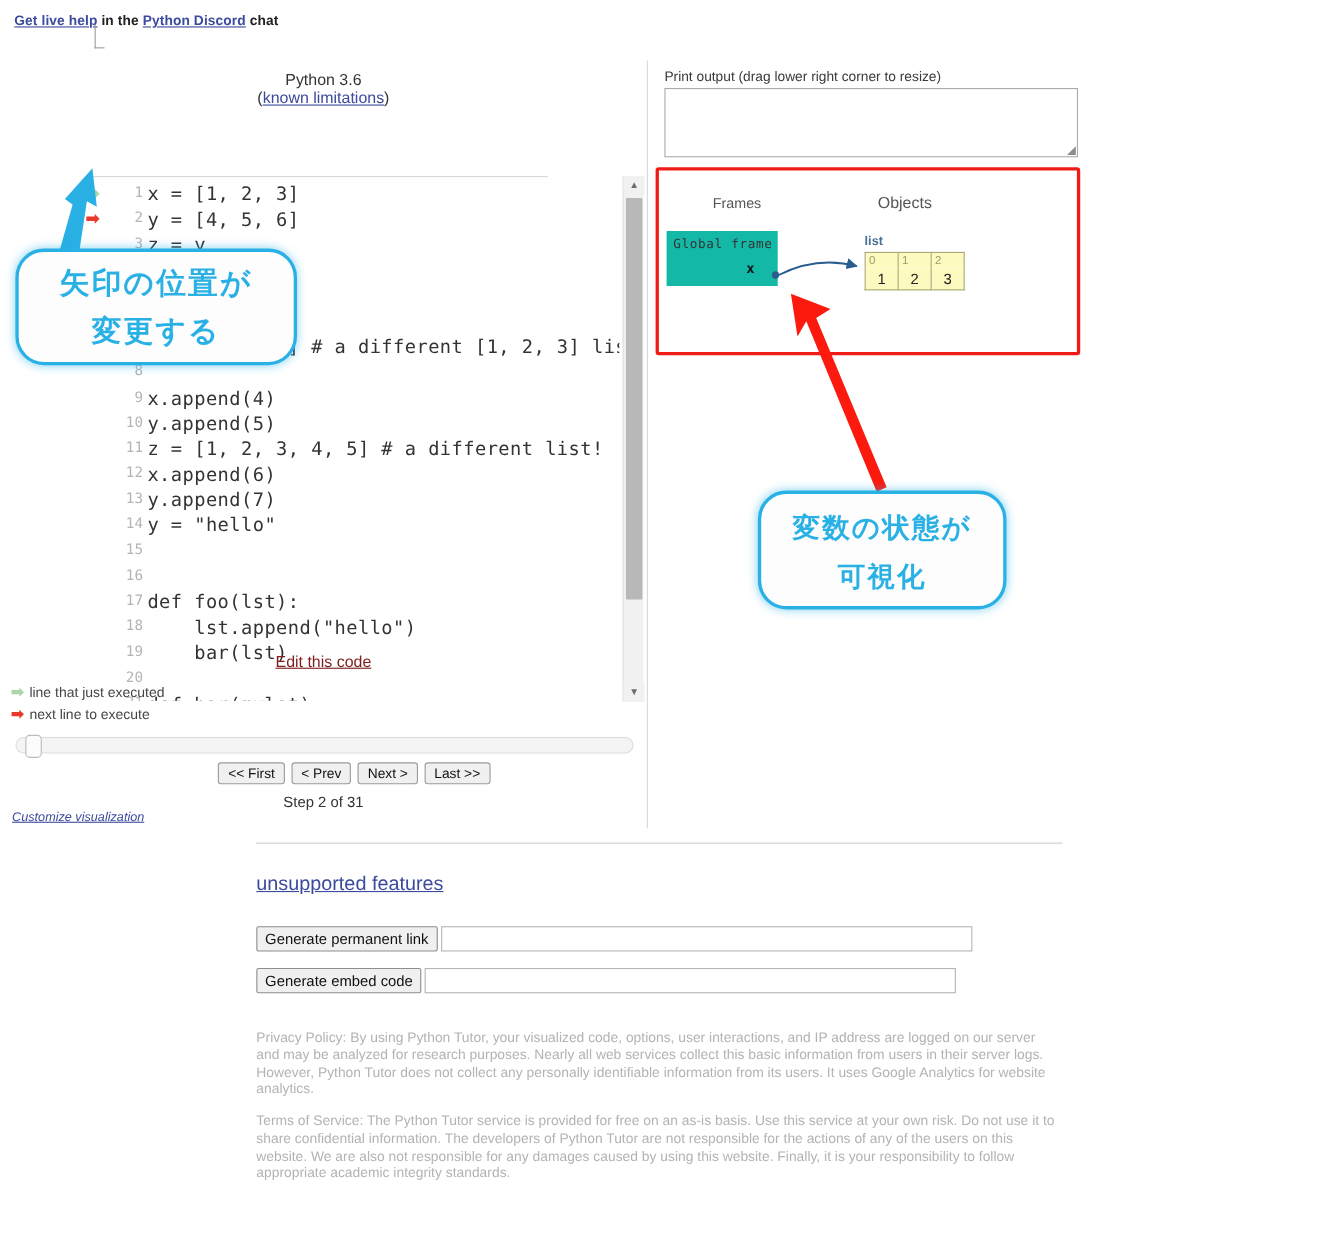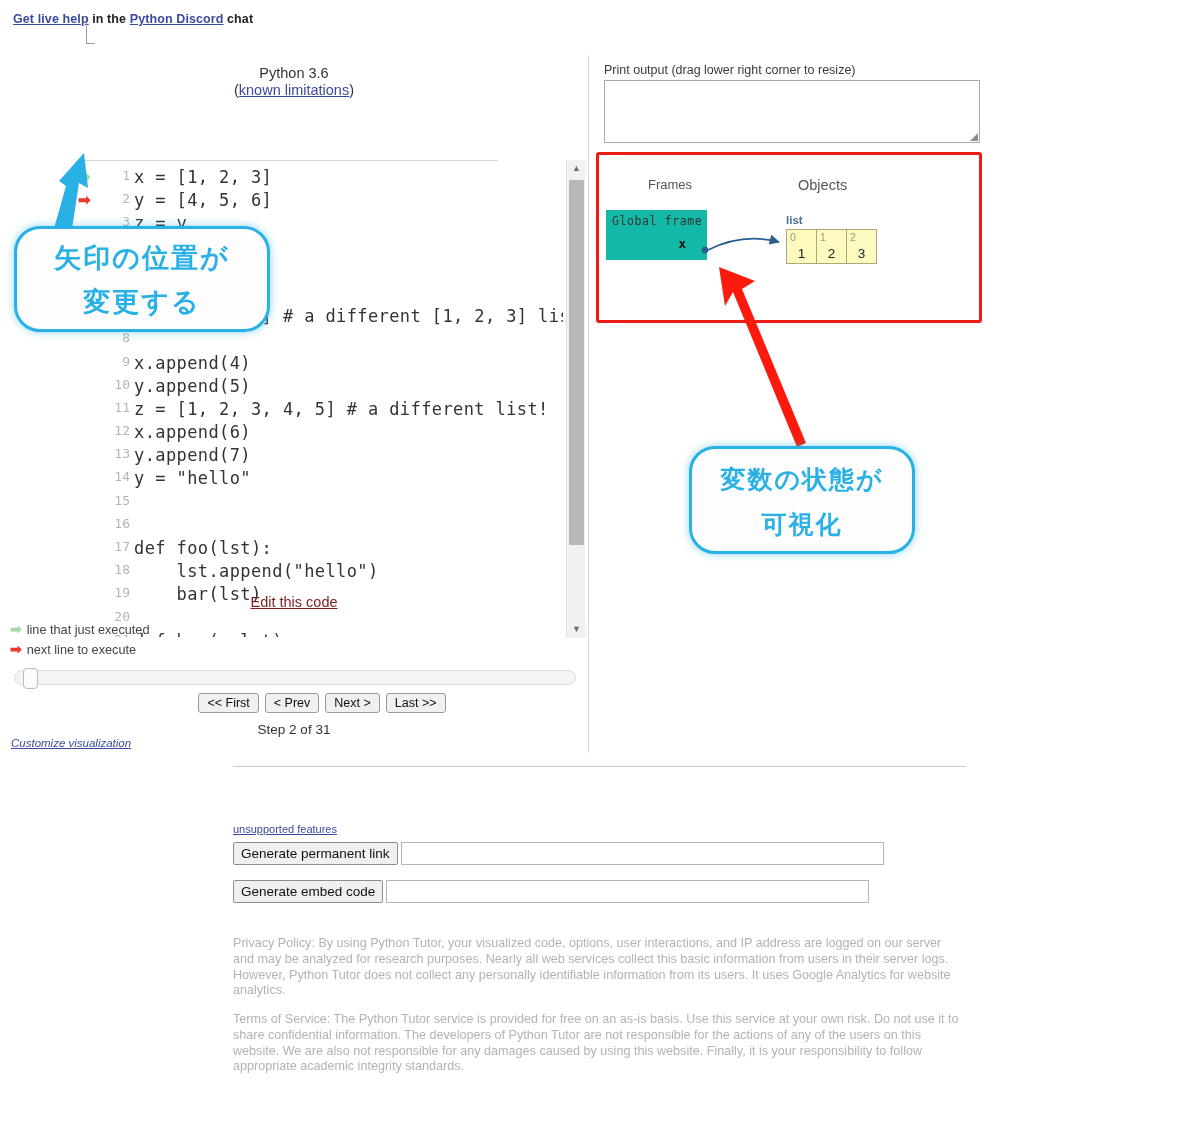--- a/index.html
+++ b/index.html
@@ -224,22 +224,22 @@
     letter-spacing: 2px;
   }
   #anno-svg { position: absolute; left: 0; top: 0; pointer-events: none; }
 
   
   #bottom-divider {
     position: absolute; left: 233px; top: 766px; width: 733px; height: 1px;
     background: #cccccc;
   }
   #unsupported {
-    position: absolute; left: 233px; top: 823px;
-    font-size: 11px;
+    position: absolute; left: 233px; top: 793px;
+    font-size: 18px;
   }
   #unsupported a { color: #3b4a9c; text-decoration: underline; }
 
   .gen-row { position: absolute; font-size: 0; }
   #gen-link-row { left: 233px; top: 842px; }
   #gen-embed-row { left: 233px; top: 880px; }
   .gen-row button {
     font-family: "Liberation Sans", sans-serif;
     font-size: 13.5px; color: #111;
     background: #f0f0f0; border: 1px solid #8d8d8d;

